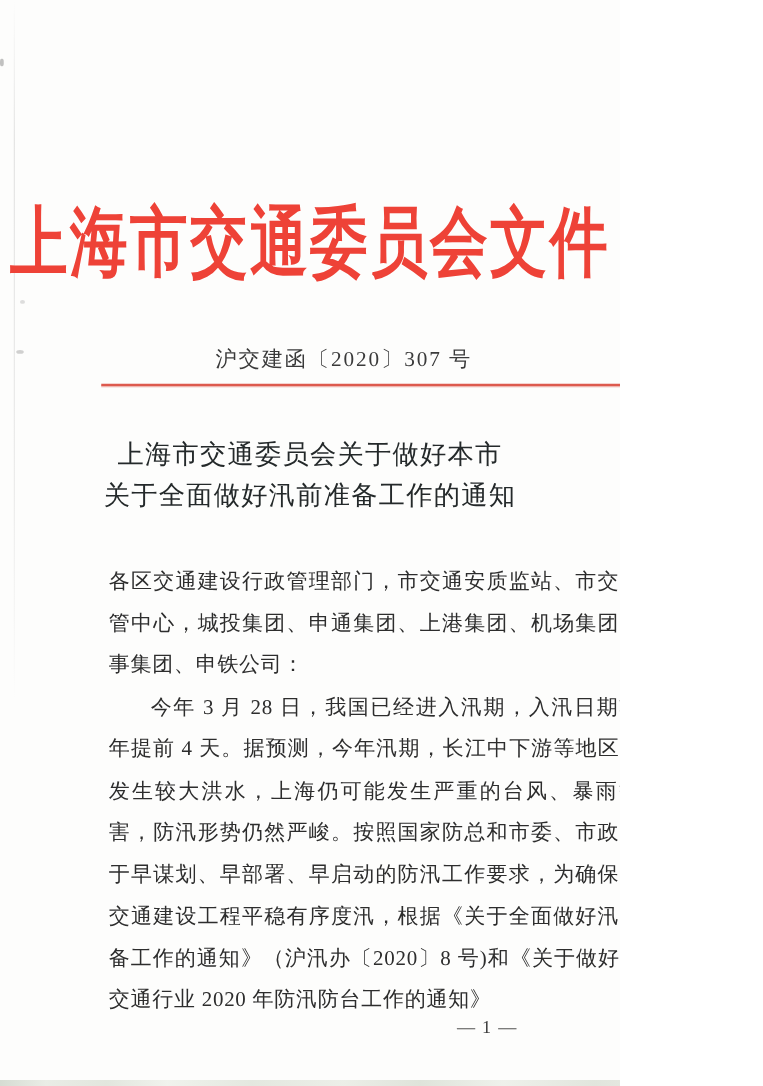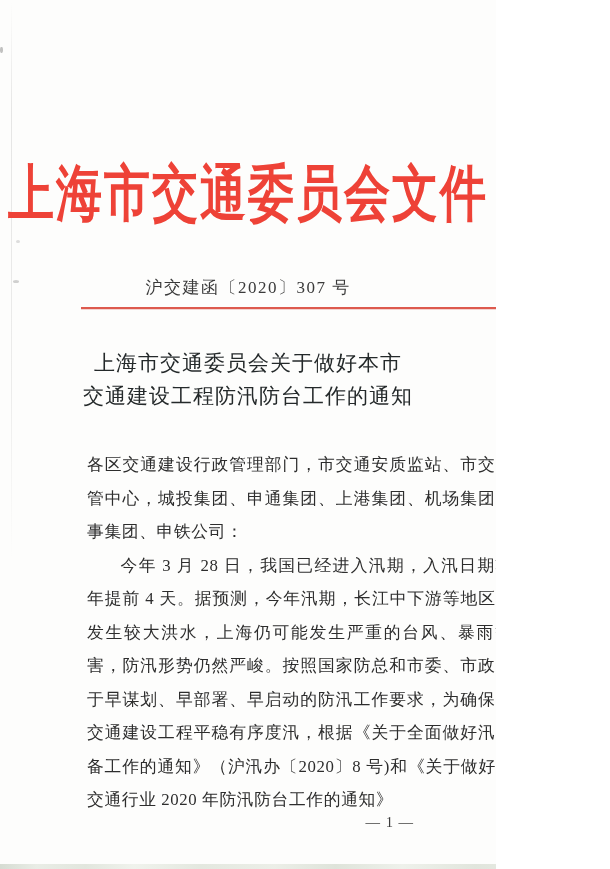--- a/index.html
+++ b/index.html
@@ -51,20 +51,21 @@
   }
   .doc-number {
     position: absolute;
     top: 276px; left: 0;
     width: 100%;
     text-align: center;
     color: #3a3a3a;
     font-size: 17px;
     letter-spacing: 1.5px;
     white-space: nowrap;
+    padding-left: 27px;
   }
   .red-divider {
     position: absolute;
     top: 307px; left: 81px;
     width: 448px; height: 2px;
     background: #dd5a4e;
     box-shadow: 0 1px 0 rgba(221,90,78,0.25);
   }
   .doc-title {
     position: absolute;
@@ -110,21 +111,21 @@
   <div class="scan-bottom-edge"></div>
 
   <div class="header-title">上海市交通委员会文件</div>
 
   <div class="doc-number">沪交建函〔2020〕307 号</div>
 
   <div class="red-divider"></div>
 
   <div class="doc-title">
     <div>上海市交通委员会关于做好本市</div>
-    <div>交通建设工程防汛防台工作的通知</div>
+    <div>关于全面做好汛前准备工作的通知</div>
   </div>
 
   <div class="body-text">
     <p>各区交通建设行政管理部门，市交通安质监站、市交通建管中心，城投集团、申通集团、上港集团、机场集团、久事集团、申铁公司：</p>
     <p class="indent">今年 3 月 28 日，我国已经进入汛期，入汛日期较常年提前 4 天。据预测，今年汛期，长江中下游等地区可能发生较大洪水，上海仍可能发生严重的台风、暴雨等灾害，防汛形势仍然严峻。按照国家防总和市委、市政府关于早谋划、早部署、早启动的防汛工作要求，为确保本市交通建设工程平稳有序度汛，根据《关于全面做好汛前准备工作的通知》（沪汛办〔2020〕8 号)和《关于做好本市交通行业 2020 年防汛防台工作的通知》</p>
   </div>
 
   <div class="page-number">— 1 —</div>
 
 </div>

